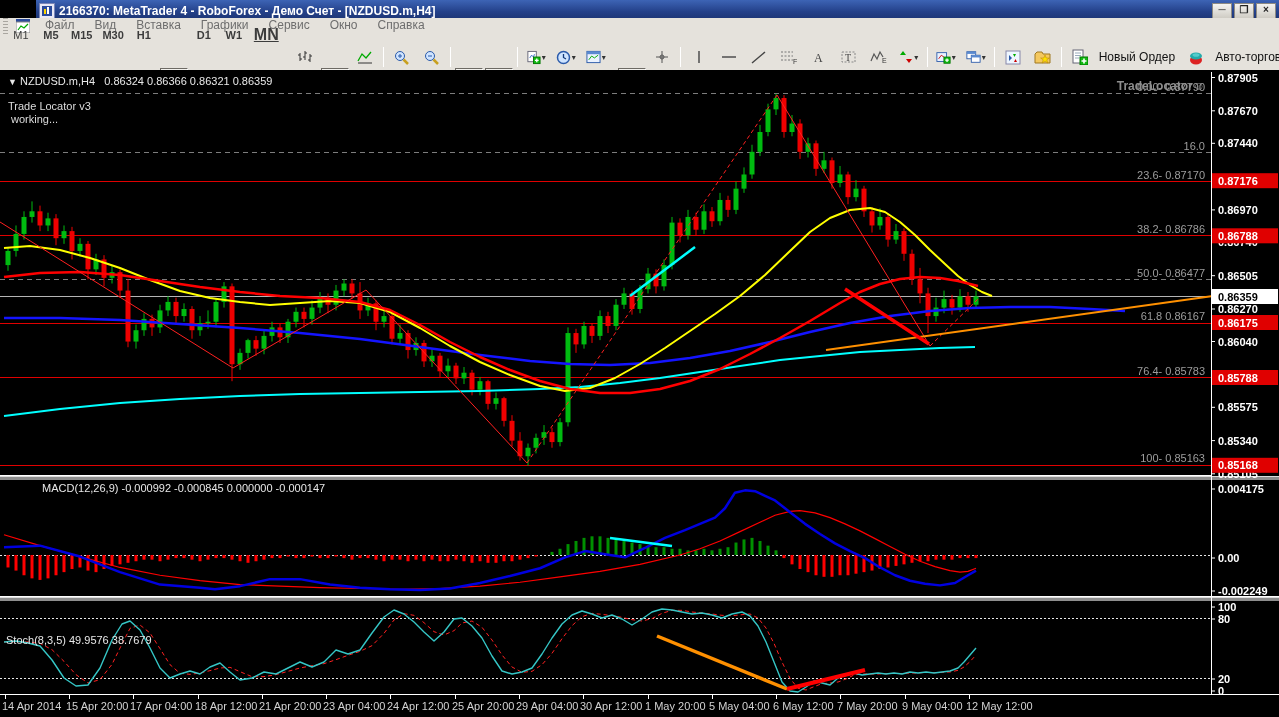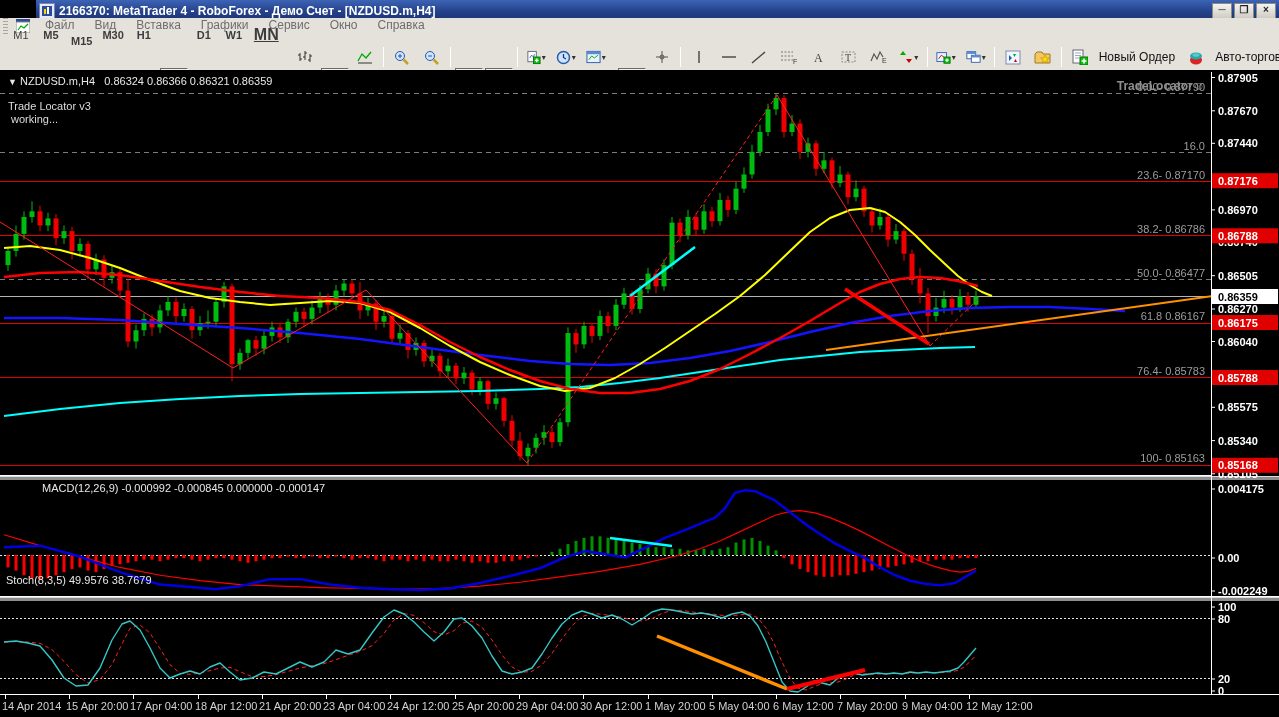--- a/index.html
+++ b/index.html
@@ -69,21 +69,21 @@
         </svg>
     </span>
     <span id="menu-items"><span class="menu-item">Файл</span><span class="menu-item">Вид</span><span class="menu-item">Вставка</span><span class="menu-item">Графики</span><span class="menu-item">Сервис</span><span class="menu-item">Окно</span><span class="menu-item">Справка</span></span>
   </div>
 
   <div class="toolbar">
     <span class="grip"></span>
     <span id="tf-buttons" style="display:inline-flex;">
         <span class="tbtn" style="font-weight: normal; font-size: 11px;">M1</span>
         <span class="tbtn" style="font-weight: bold; font-size: 11px;">M5</span>
-        <span class="tbtn" style="font-weight: bold; font-size: 11px; margin-top: 6px;">M15</span>
+        <span class="tbtn" style="font-weight: bold; font-size: 11px;">M15</span>
         <span class="tbtn" style="font-weight: bold; font-size: 11px;">M30</span>
         <span class="tbtn" style="font-weight: bold; font-size: 11px;">H1</span>
         <span class="tbtn pressed" style="font-weight: bold; font-size: 11px;">H4</span>
         <span class="tbtn" style="font-weight: bold; font-size: 11px;">D1</span>
         <span class="tbtn" style="font-weight: bold; font-size: 11px;">W1</span>
         <span class="tbtn" style="font-weight: bold; font-size: 16px; text-decoration: underline;">MN</span>
       </span>
     <span class="grip"></span>
 
     <span class="tbtn">
@@ -775,15 +775,15 @@
 
   <div class="ovl" style="top:75px;left:8px;">
     <span style="font-size:9px;">▼</span>
     <span>NZDUSD.m,H4</span>
     <span style="margin-left:6px;">0.86324 0.86366 0.86321 0.86359</span>
   </div>
   <div class="ovl" style="top:100px;left:8px;color:#dcdcdc;">Trade Locator v3</div>
   <div class="ovl" style="top:113px;left:11px;color:#dcdcdc;">working...</div>
   <div class="ovl watermark" style="top:79px;left:1100px;width:105px;text-align:right;">TradeLocator☺</div>
   <div class="ovl" style="top:482px;left:6px;padding-left:36px;">MACD(12,26,9) -0.000992 -0.000845 0.000000 -0.000147</div>
-  <div class="ovl" style="top:574px;left:6px;text-align:right;">Stoch(8,3,5) 49.9576 38.7679</div>
+  <div class="ovl" style="top:634px;left:6px;text-align:right;">Stoch(8,3,5) 49.9576 38.7679</div>
 
 </div>
 
 </body></html>

